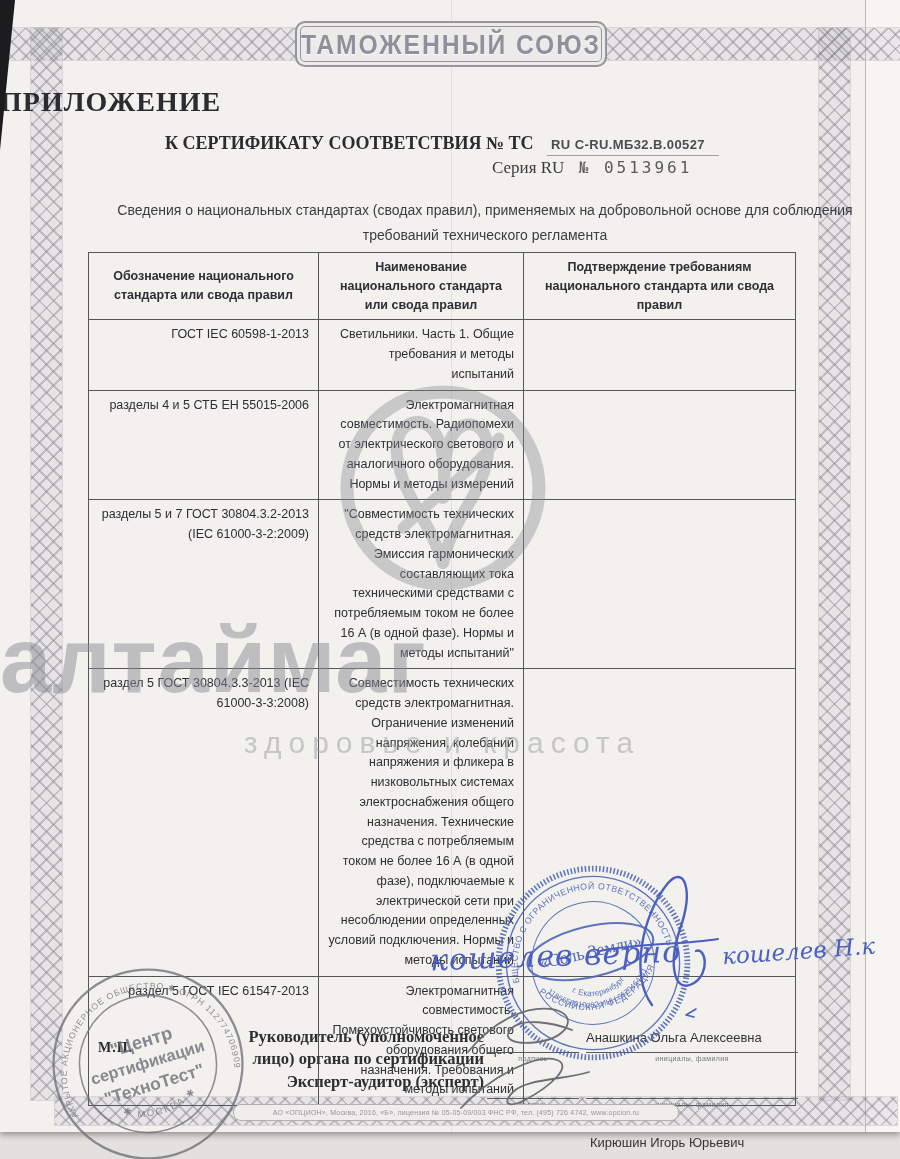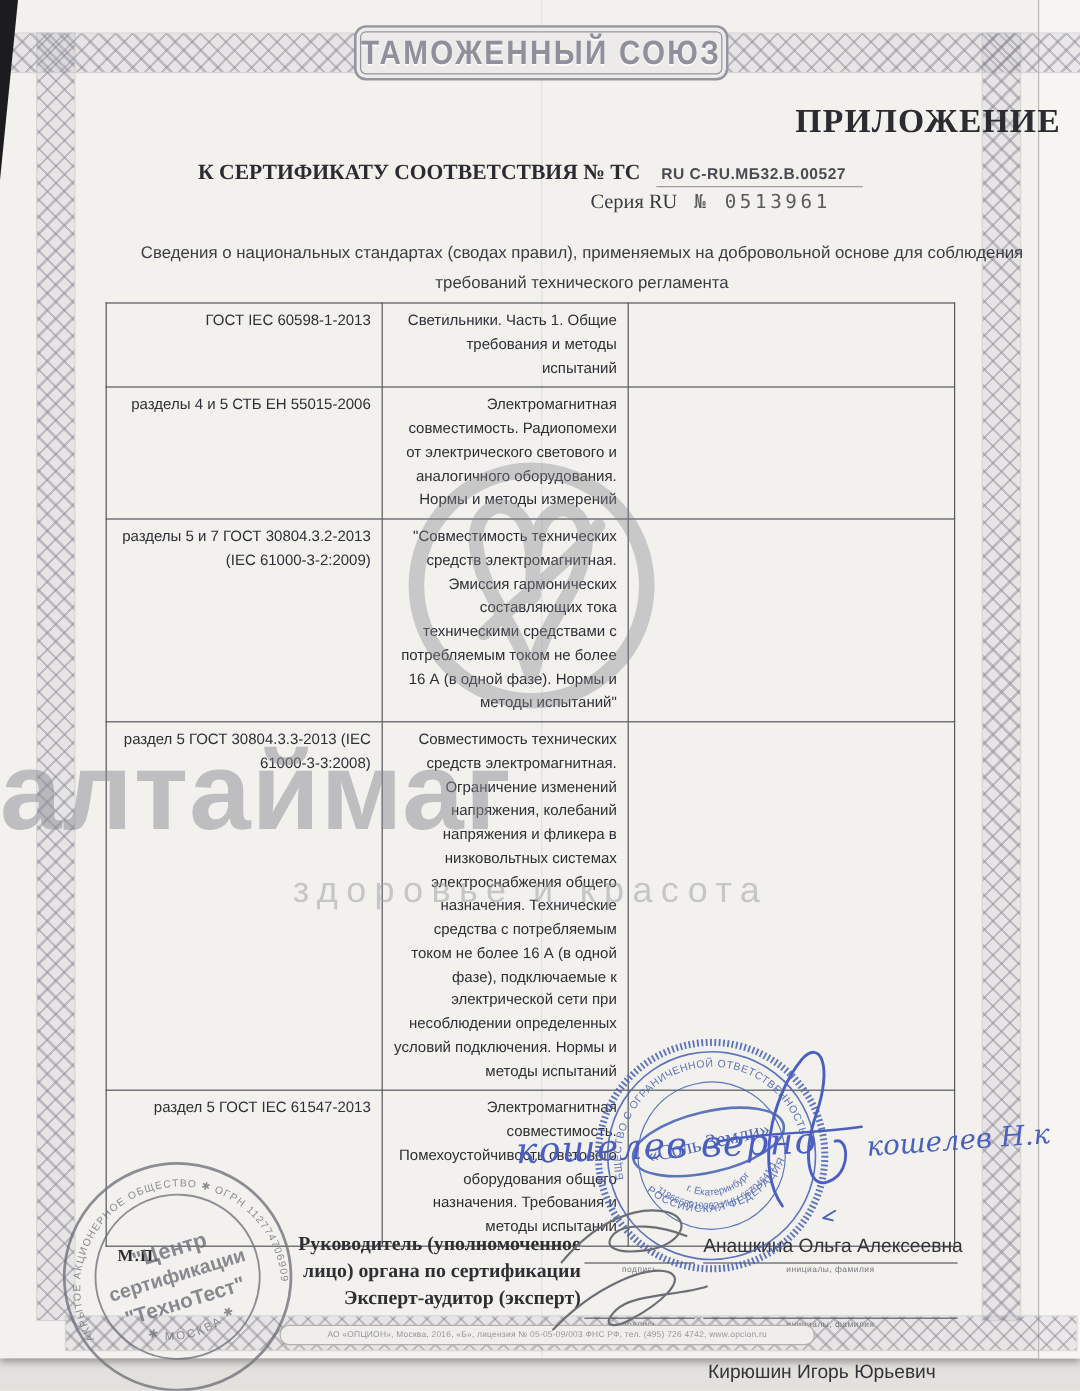--- a/index.html
+++ b/index.html
@@ -45,21 +45,21 @@
     box-shadow:inset 0 0 0 3px #ecebe9, inset 0 0 0 4px #96959f;
     display:flex;align-items:center;justify-content:center;
   }
   .badge span{
     font-family:"Liberation Sans",sans-serif;font-weight:bold;font-size:26px;
     letter-spacing:2px;color:#90909c;transform:scaleY(1.08) scaleX(.95);
     text-shadow:0 1px 0 rgba(255,255,255,.8);white-space:nowrap;
   }
 
   .title{
-    position:absolute;left:0;top:86px;width:884px;text-align:right;z-index:3;
+    position:absolute;left:0;top:86px;width:884px;text-align:left;z-index:3;
     font-family:"Liberation Serif",serif;font-weight:bold;font-size:28px;
     letter-spacing:1px;color:#2b2b30;
   }
   .cert-line{
     position:absolute;left:0;top:133px;width:884px;text-align:center;z-index:3;
     font-family:"Liberation Serif",serif;font-weight:bold;font-size:18px;color:#2b2b30;
     white-space:nowrap;
   }
   .cert-line .cert-num{
     font-family:"Liberation Sans",sans-serif;font-weight:bold;font-size:13px;color:#4b4b52;
@@ -124,21 +124,21 @@
   .role{
     position:absolute;left:214px;z-index:5;width:270px;
     font-family:"Liberation Serif",serif;font-weight:bold;font-size:16.5px;color:#2e2e33;line-height:1.32;text-align:right;
   }
   .role1{top:1026px;} .role2{top:1071px;}
   .sig-line{position:absolute;height:1px;background:#5a5a60;z-index:5;}
   .cap{
     position:absolute;z-index:5;font-size:7px;color:#77777e;letter-spacing:.4px;text-align:center;
   }
   .fio{
-    position:absolute;z-index:5;font-size:16px;color:#333338;white-space:nowrap;text-align:center;
+    position:absolute;z-index:5;font-size:13px;color:#333338;white-space:nowrap;text-align:center;
   }
 
   
   .footer-capsule{
     position:absolute;left:233px;top:1104px;width:444px;height:15px;z-index:5;
     background:#efeeec;border:1px solid #b3b1ae;border-radius:8px;
     display:flex;align-items:center;justify-content:center;
   }
   .footer-capsule span{
     font-size:7px;color:#96949c;white-space:nowrap;letter-spacing:.2px;
@@ -179,20 +179,25 @@
     <div>требований технического регламента</div>
   </div>
 
   <table class="std">
     <colgroup>
         <col class="c1">
         <col class="c2">
         <col class="c3">
       </colgroup>
     <tbody>
+        <tr style="height:58px;">
+      <th>Обозначение национального стандарта или свода правил</th>
+      <th>Наименование национального стандарта или свода правил</th>
+      <th>Подтверждение требованиям национального стандарта или свода правил</th>
+    </tr>
     <tr style="height:48px;">
       <td>ГОСТ IEC 60598-1-2013</td>
       <td>Светильники. Часть 1. Общие требования и методы испытаний</td>
       <td></td>
     </tr>
     <tr style="height:100px;">
       <td>разделы 4 и 5 СТБ ЕН 55015-2006</td>
       <td>Электромагнитная совместимость. Радиопомехи от электрического светового и аналогичного оборудования. Нормы и методы измерений</td>
       <td></td>
     </tr>

